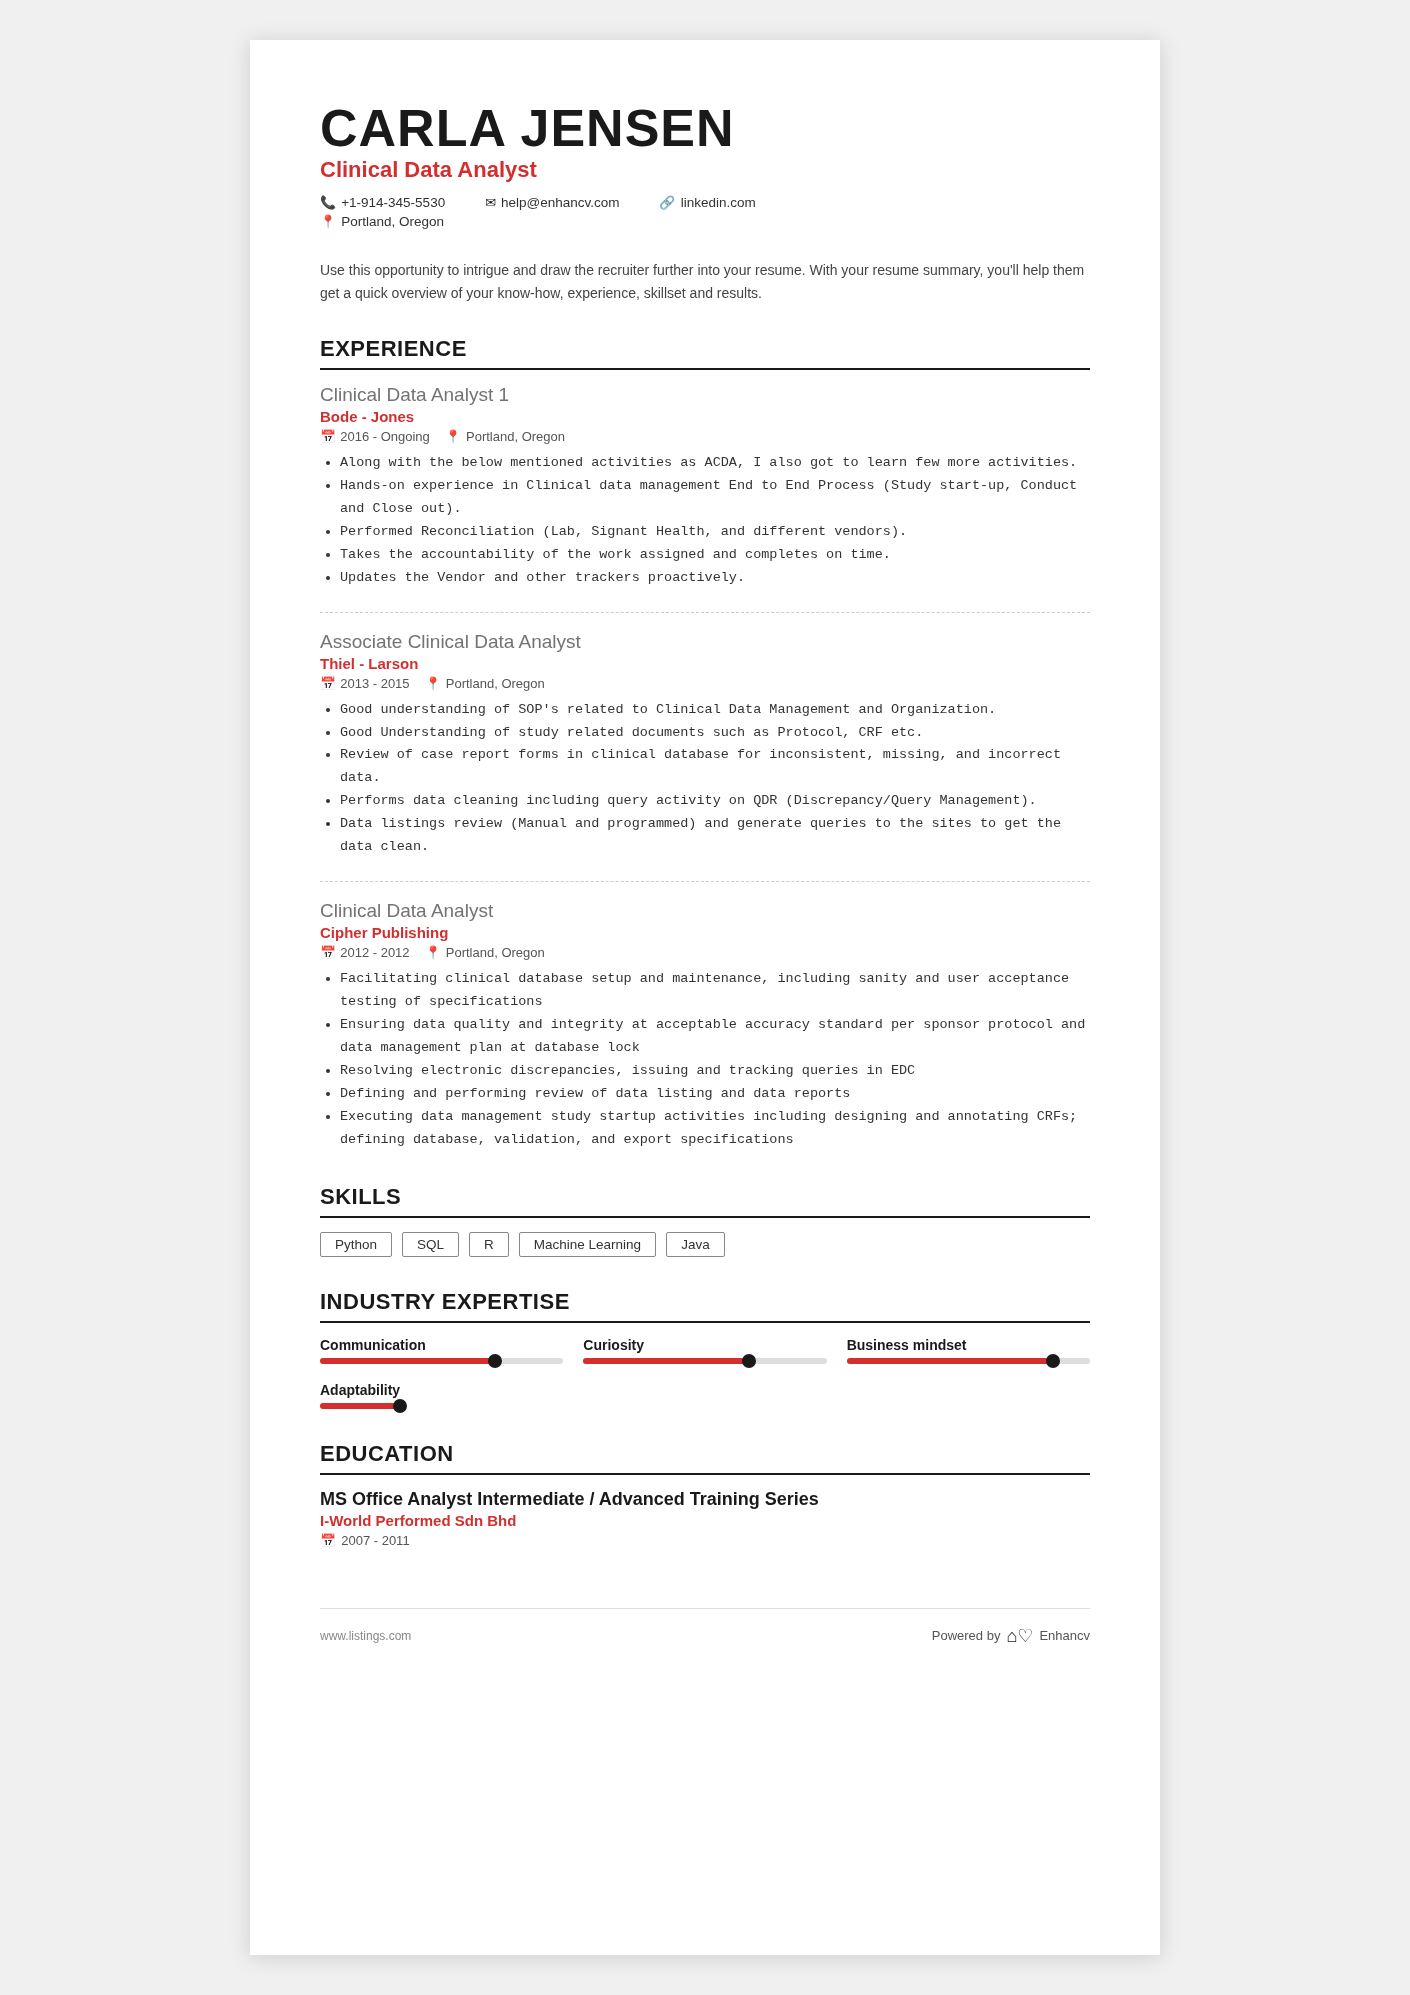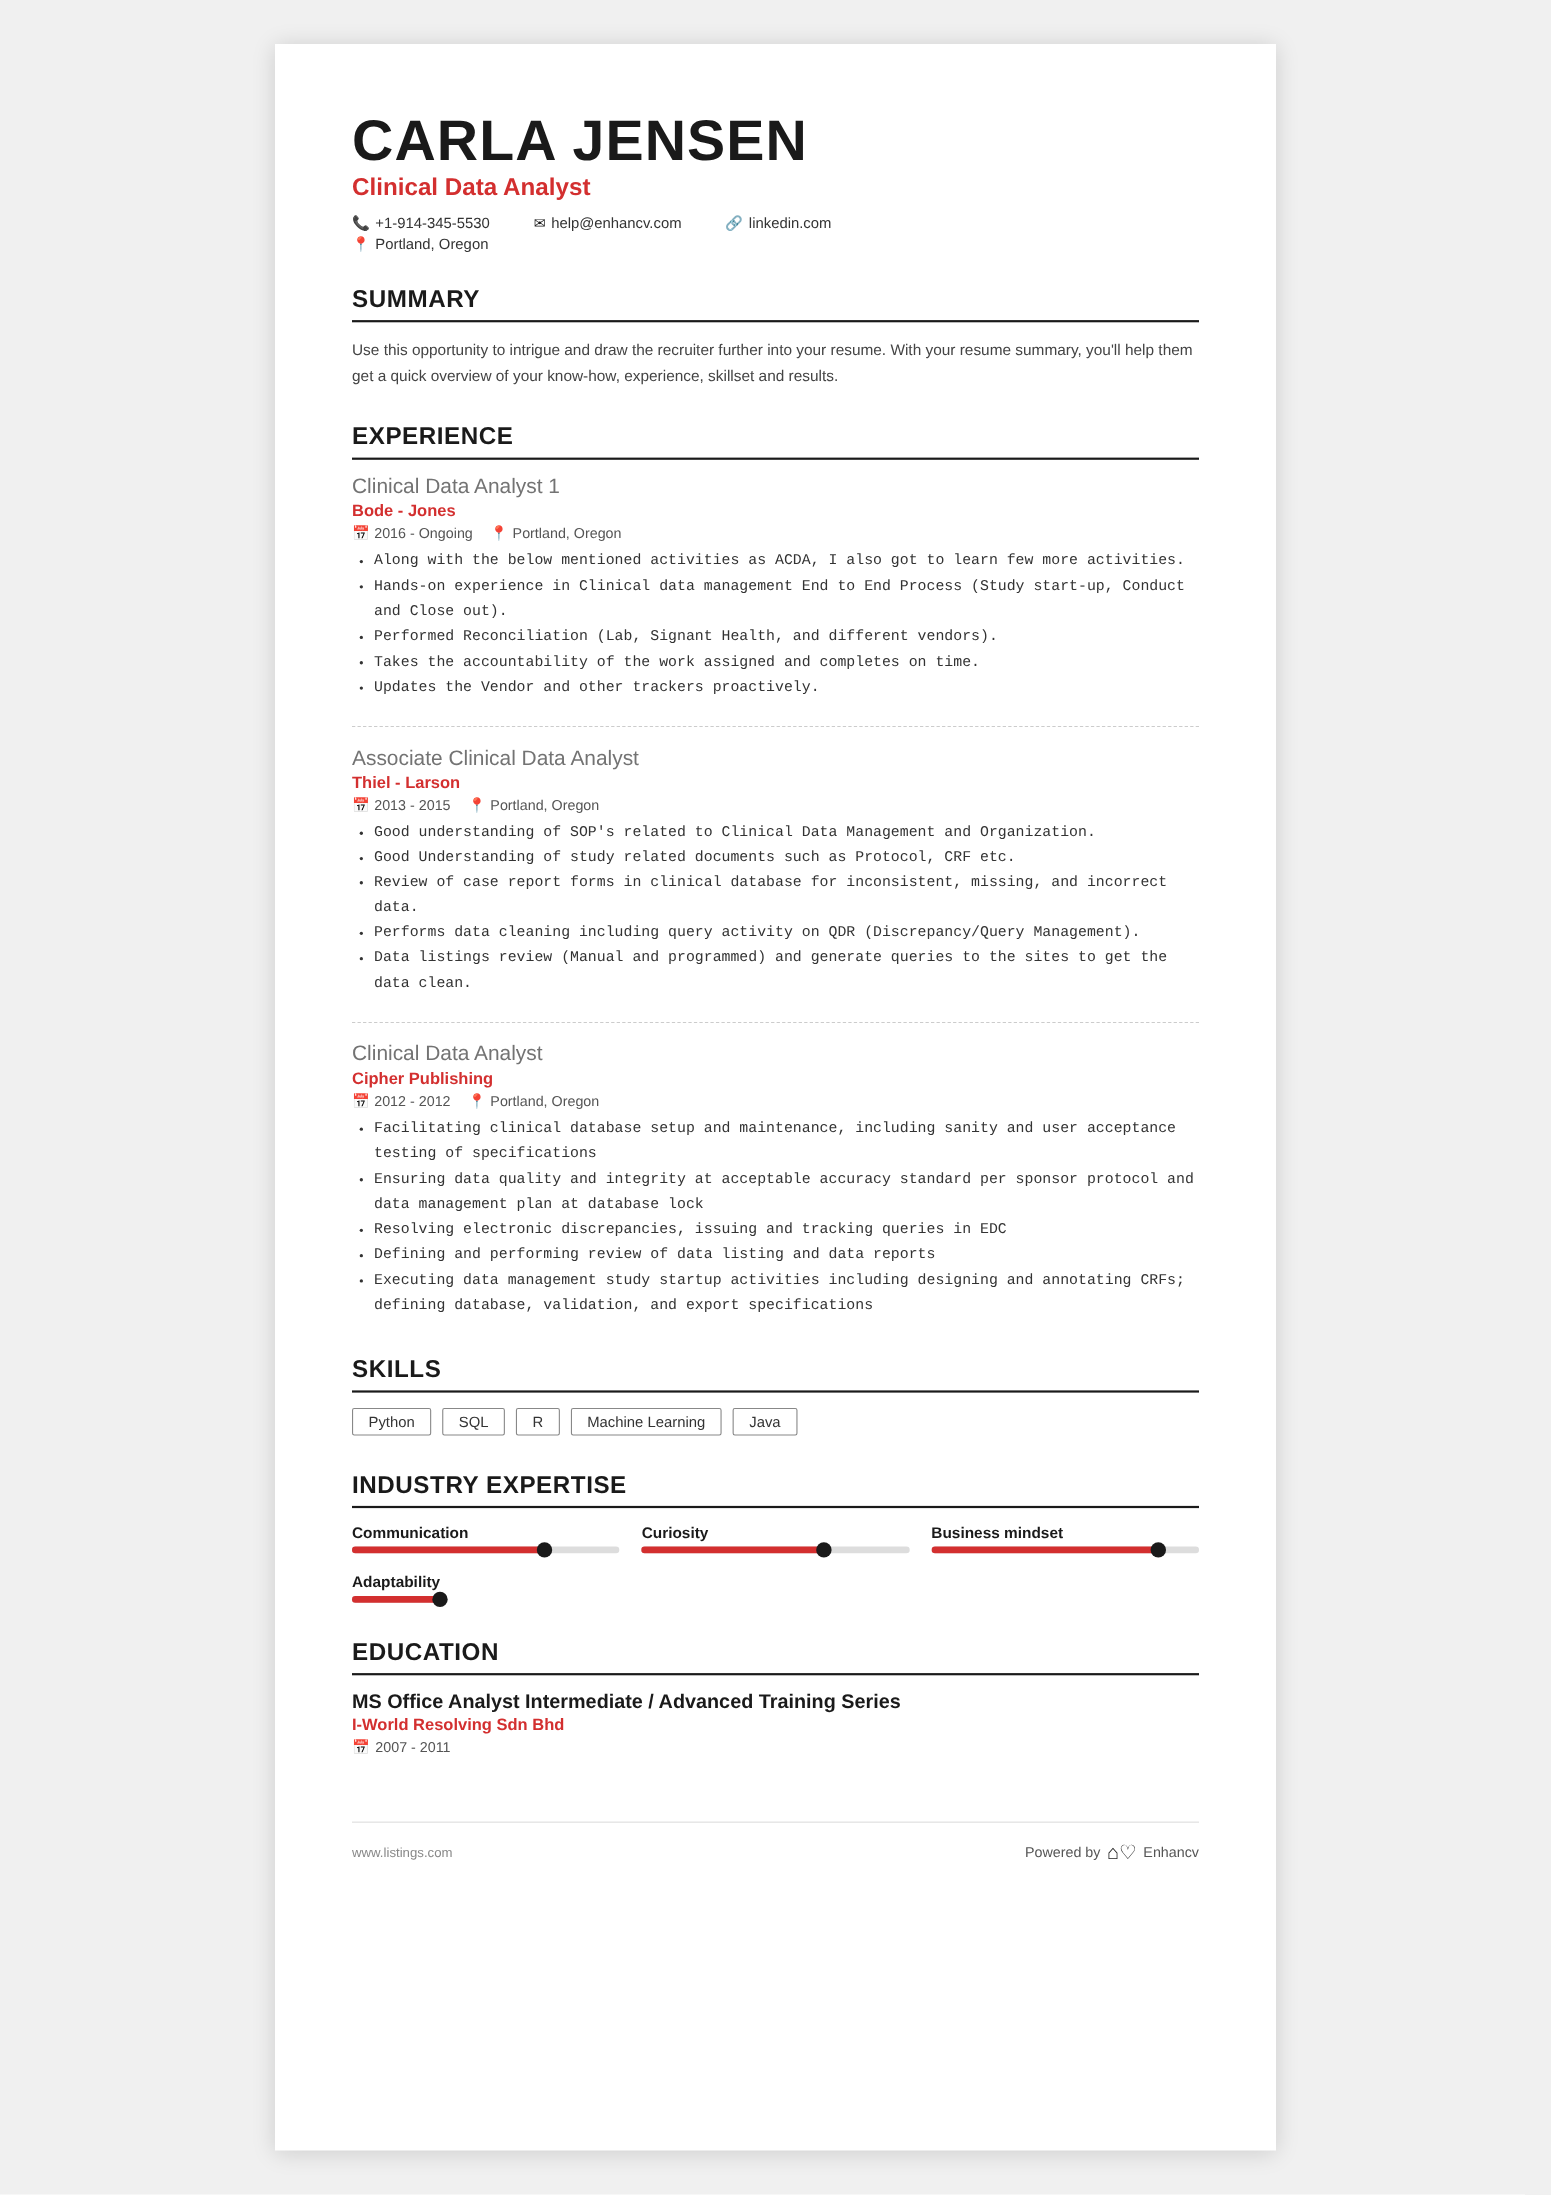--- a/index.html
+++ b/index.html
@@ -245,21 +245,20 @@
     </div>
     <div class="contact-row">
       <div class="contact-item">
         <span class="contact-icon">📍</span>
         <span>Portland, Oregon</span>
       </div>
     </div>
   </div>
 
   <div class="section">
-    <div class="section-title">SUMMARY</div>
     <p class="summary-text">Use this opportunity to intrigue and draw the recruiter further into your resume. With your resume summary, you'll help them get a quick overview of your know-how, experience, skillset and results.</p>
   </div>
 
   <div class="section">
     <div class="section-title">EXPERIENCE</div>
 
     <div class="exp-block">
       <div class="exp-job-title">Clinical Data Analyst 1</div>
       <div class="exp-company">Bode - Jones</div>
       <div class="exp-meta">
@@ -377,21 +376,21 @@
         </div>
       </div>
 
     </div>
   </div>
 
   <div class="section">
     <div class="section-title">EDUCATION</div>
     <div class="edu-block">
       <div class="edu-degree">MS Office Analyst Intermediate / Advanced Training Series</div>
-      <div class="edu-school">I-World Resolving Sdn Bhd</div>
+      <div class="edu-school">I-World Performed Sdn Bhd</div>
       <div class="edu-meta">
         <span>📅</span>
         <span>2007 - 2011</span>
       </div>
     </div>
   </div>
 
   <div class="page-footer">
     <span>www.listings.com</span>
     <div class="footer-brand">

